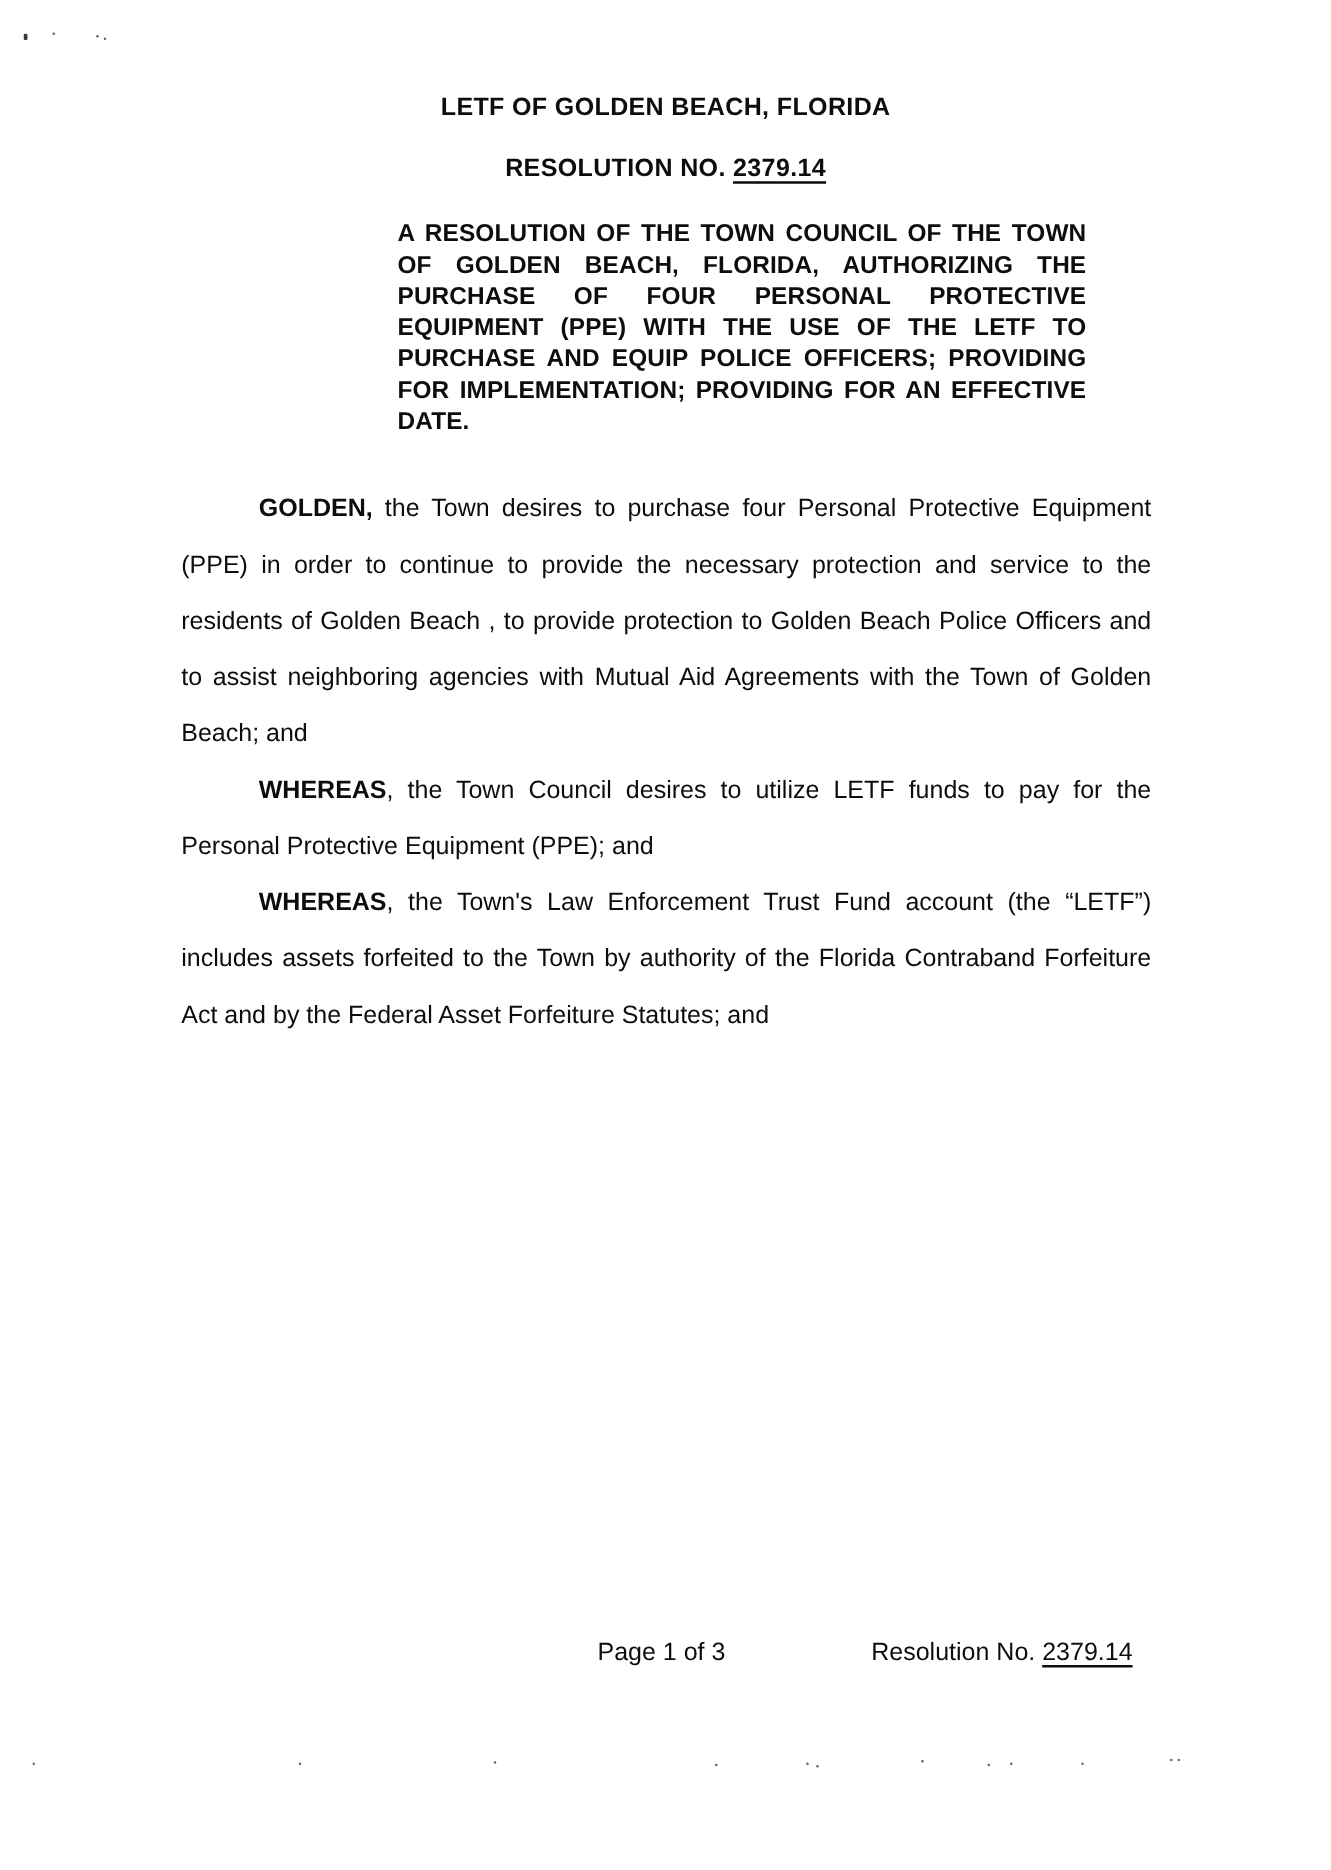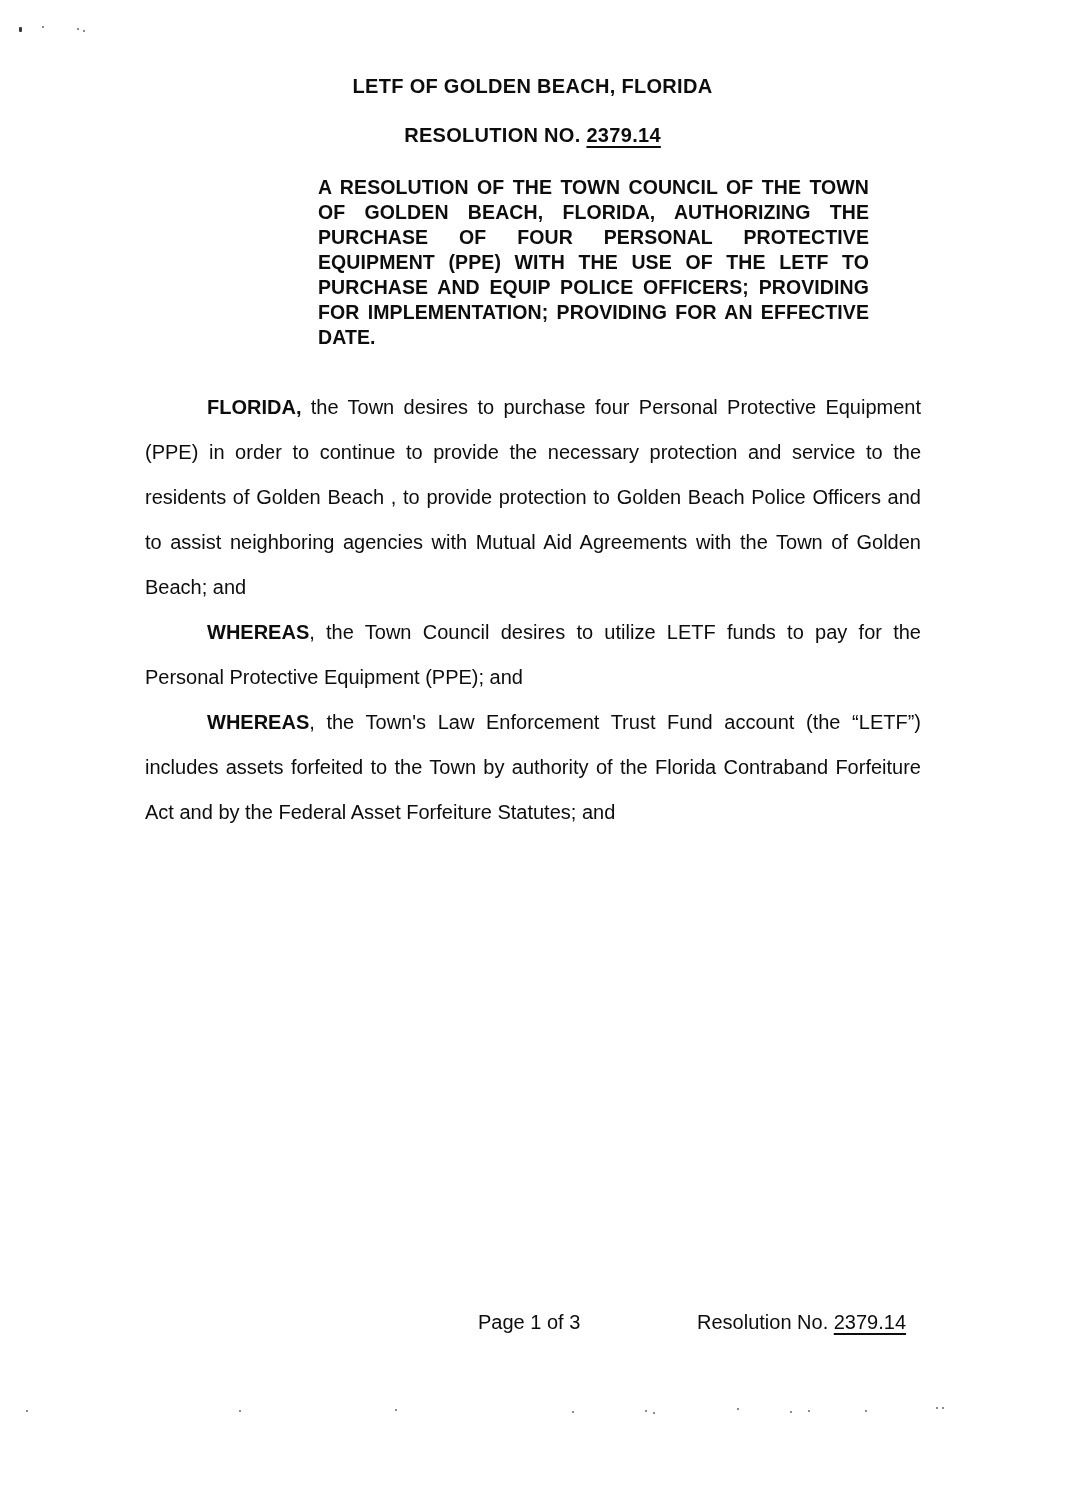--- a/index.html
+++ b/index.html
@@ -90,21 +90,21 @@
 
   <div class="res-heading">
     <span>RESOLUTION NO.</span>
     <span class="u">2379.14</span>
   </div>
 
   <div class="summary-block">A RESOLUTION OF THE TOWN COUNCIL OF THE TOWN OF GOLDEN BEACH, FLORIDA, AUTHORIZING THE PURCHASE OF FOUR PERSONAL PROTECTIVE EQUIPMENT (PPE) WITH THE USE OF THE LETF TO PURCHASE AND EQUIP POLICE OFFICERS; PROVIDING FOR IMPLEMENTATION; PROVIDING FOR AN EFFECTIVE DATE.</div>
 
   <div class="doc-body">
     <p>
-      <span class="lead">FLORIDA,</span><span> the Town desires to purchase four Personal Protective Equipment (PPE) in order to continue to provide the necessary protection and service to the residents of Golden Beach , to provide protection to Golden Beach Police Officers and to assist neighboring agencies with Mutual Aid Agreements with the Town of Golden Beach; and</span>
+      <span class="lead">GOLDEN,</span><span> the Town desires to purchase four Personal Protective Equipment (PPE) in order to continue to provide the necessary protection and service to the residents of Golden Beach , to provide protection to Golden Beach Police Officers and to assist neighboring agencies with Mutual Aid Agreements with the Town of Golden Beach; and</span>
     </p>
     <p>
       <span class="lead">WHEREAS</span><span>, the Town Council desires to utilize LETF funds to pay for the Personal Protective Equipment (PPE); and</span>
     </p>
     <p>
       <span class="lead">WHEREAS</span><span>, the Town's Law Enforcement Trust Fund account (the “LETF”) includes assets forfeited to the Town by authority of the Florida Contraband Forfeiture Act and by the Federal Asset Forfeiture Statutes; and</span>
     </p>
   </div>
 
   <div class="footer-page">Page 1 of 3</div>

